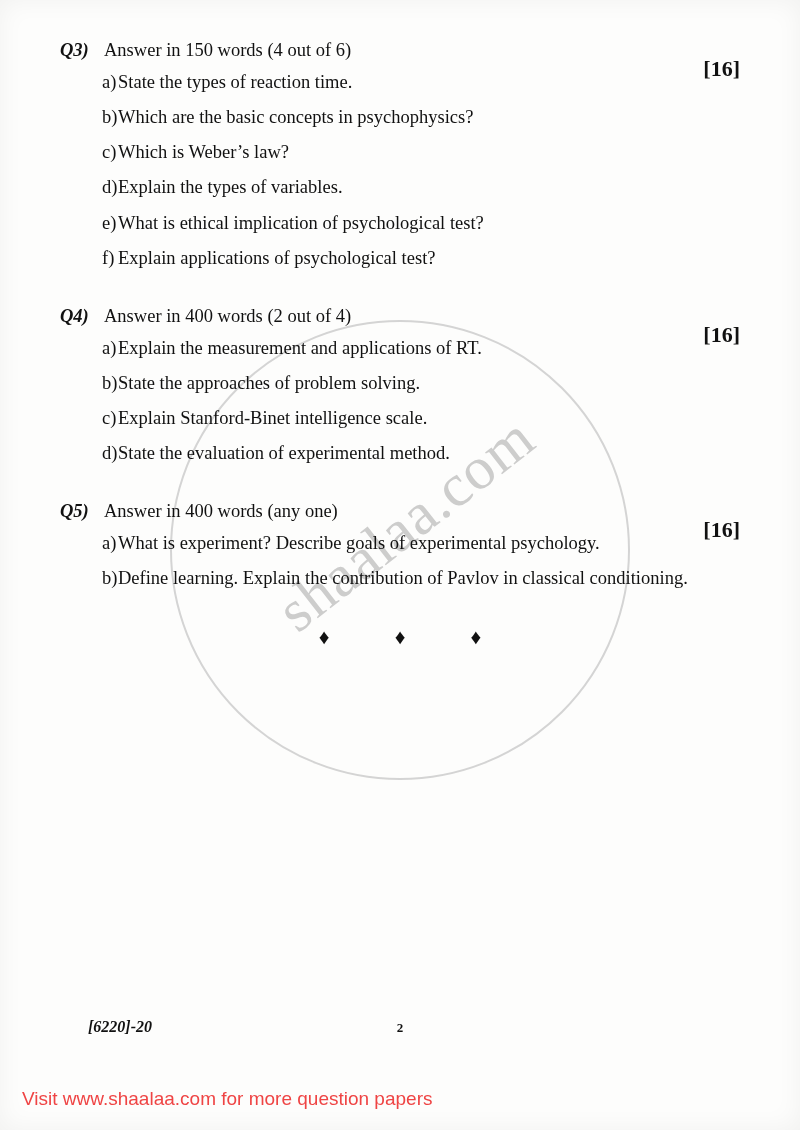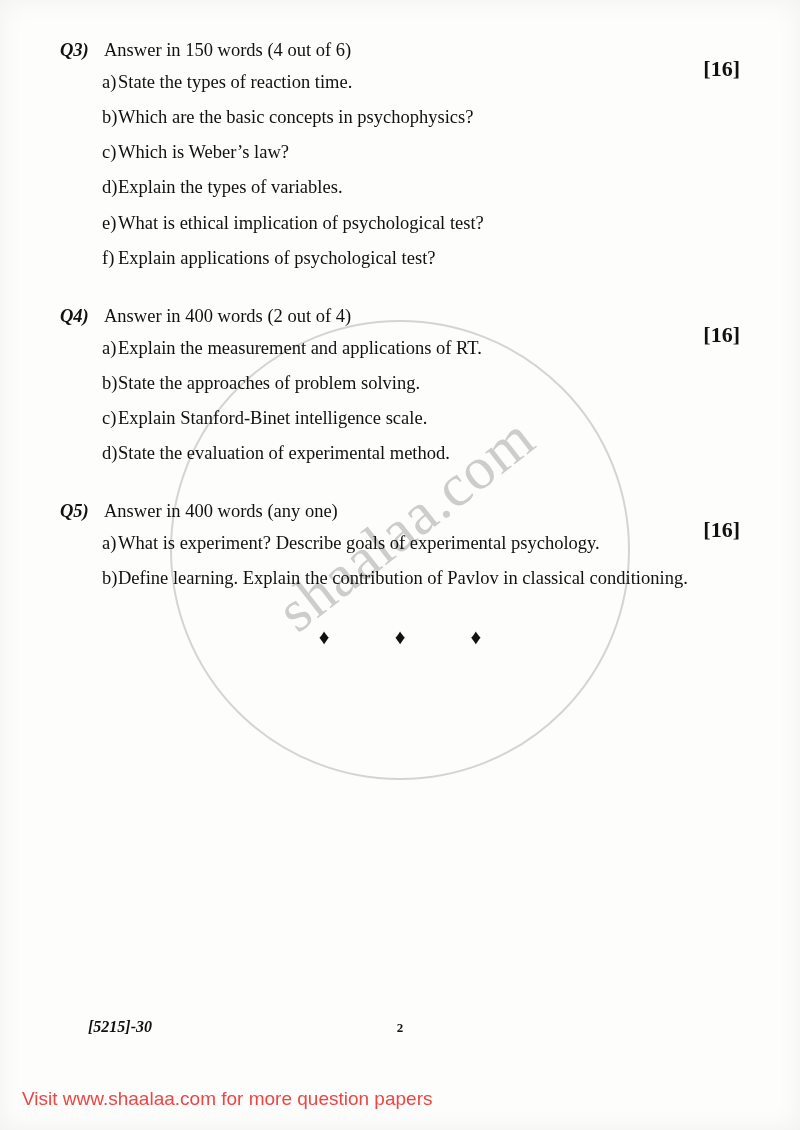--- a/index.html
+++ b/index.html
@@ -265,19 +265,19 @@
           <span class="subbody justify">Define learning. Explain the contribution of Pavlov in classical conditioning.</span>
         </li>
       </ul>
     </div>
 
     <div class="diamonds">♦ ♦ ♦</div>
 
   </div>
 
   <div class="footer-row">
-    <span class="paper-code">[5215]-30</span>
+    <span class="paper-code">[6220]-20</span>
     <span class="page-num">2</span>
   </div>
 
   <div class="site-banner">Visit www.shaalaa.com for more question papers</div>
 
 </div>
 
 </body></html>

